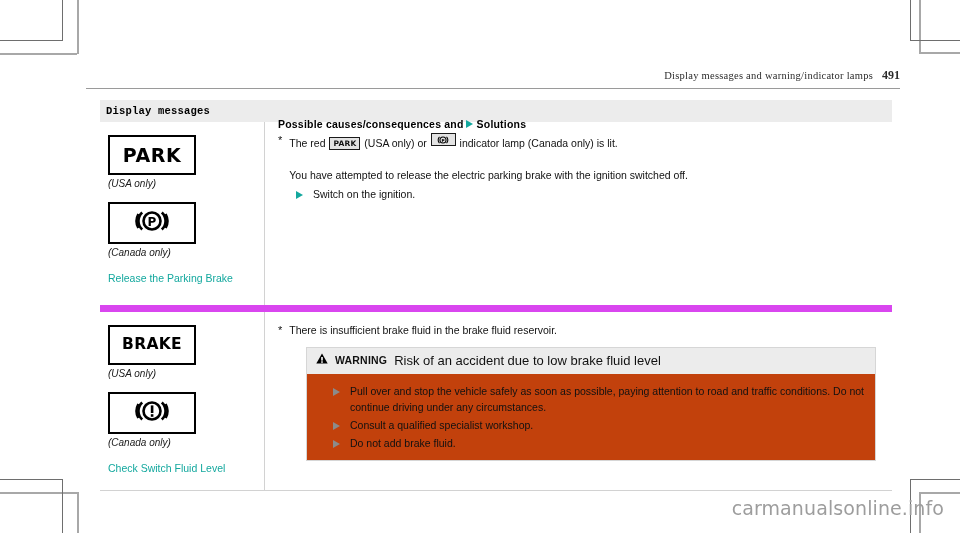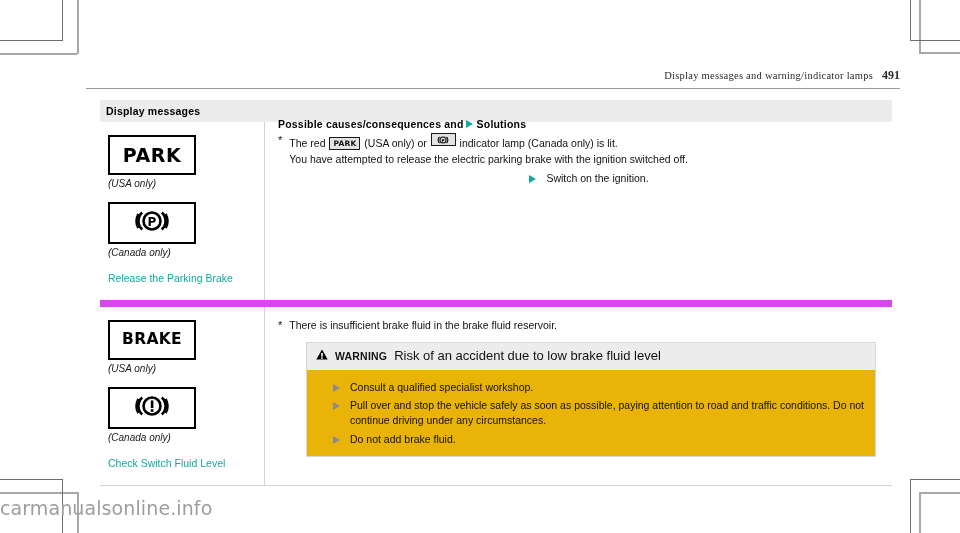--- a/index.html
+++ b/index.html
@@ -84,21 +84,21 @@
     height: 22px;
     align-items: center;
   }
   .th {
     font-size: 10.5px;
     font-weight: bold;
     letter-spacing: 0.2px;
     color: #000;
     white-space: nowrap;
   }
-  .th-left  { width: 165px; padding-left: 6px; box-sizing: border-box; }
+  .th-left  { width: 165px; padding-left: 6px; box-sizing: border-box; font-family: Liberation Mono, monospace; }
   .th-right { flex: 1; padding-left: 13px; box-sizing: border-box; margin-top: 26px; }
 
   .tri {
     display: inline-block;
     width: 0; height: 0;
     border-left: 7px solid #13a89e;
     border-top: 4.5px solid transparent;
     border-bottom: 4.5px solid transparent;
     vertical-align: 0px;
     margin: 0 4px 0 2px;
@@ -170,28 +170,27 @@
     display: flex;
     gap: 7px;
   }
   .star {
     font-size: 11px;
     line-height: 1.45;
     flex: 0 0 auto;
     color: #111;
   }
   .star-body { flex: 1 1 auto; }
-  .subline { margin-top: 1px; }
+  .subline { margin-top: 17px; }
 
   .sol-line {
     display: flex;
     gap: 6px;
     margin-top: 4px;
     padding-left: 16px;
-    justify-content: center;
   }
   .sol-tri {
     flex: 0 0 auto;
     margin-top: 4px;
   }
 
   
   .inline-badge {
     display: inline-block;
     border: 1px solid #1a1a1a;
@@ -214,21 +213,21 @@
     width: 23px;
     vertical-align: 1px;
     margin: 0 1px;
     position: relative;
   }
   .inline-svgbadge svg { position: absolute; left: 3.5px; top: 0.5px; }
 
   
   .warnpanel {
     border: 1px solid #d6d6d6;
-    background: #eab308;
+    background: #c2410c;
     margin: 8px 6px 12px 28px;
   }
   .warnhead {
     background: #ececec;
     display: flex;
     align-items: center;
     gap: 7px;
     padding: 4px 8px 4px 9px;
   }
   .warn-title {
@@ -253,21 +252,21 @@
     padding-left: 14px;
   }
   .w-item-body { flex: 1 1 auto; }
 
   
   .watermark {
     position: absolute;
     left: 0;
     top: 497px;
     width: 944px;
-    text-align: left;
+    text-align: right;
     font-family: "DejaVu Sans", sans-serif;
     font-size: 19px;
     color: #9d9d9d;
     letter-spacing: 0.1px;
     white-space: nowrap;
   }
 </style>
 </head>
 <body>
 
@@ -414,25 +413,25 @@
               <rect x="5.2" y="8.3" width="1.6" height="1.5" fill="#fff"></rect>
             </svg>
           </span>
           <span class="warn-title">WARNING</span>
           <span class="warn-sub">Risk of an accident due to low brake fluid level</span>
         </div>
         <div class="warnbody">
 
           <div class="w-item">
             <span class="tri tri-gray sol-tri"></span>
-            <span class="w-item-body">Consult a qualified specialist workshop.</span>
+            <span class="w-item-body">Pull over and stop the vehicle safely as soon as possible, paying attention to road and traffic conditions. Do not continue driving under any circumstances.</span>
           </div>
           <div class="w-item">
             <span class="tri tri-gray sol-tri"></span>
-            <span class="w-item-body">Pull over and stop the vehicle safely as soon as possible, paying attention to road and traffic conditions. Do not continue driving under any circumstances.</span>
+            <span class="w-item-body">Consult a qualified specialist workshop.</span>
           </div>
           <div class="w-item">
             <span class="tri tri-gray sol-tri"></span>
             <span class="w-item-body">Do not add brake fluid.</span>
           </div>
         </div>
       </div>
     </div>
   </div>
 </div>

